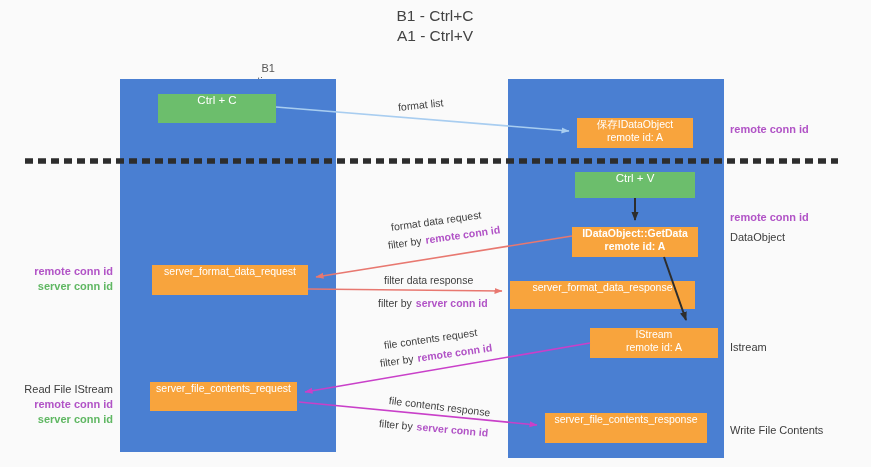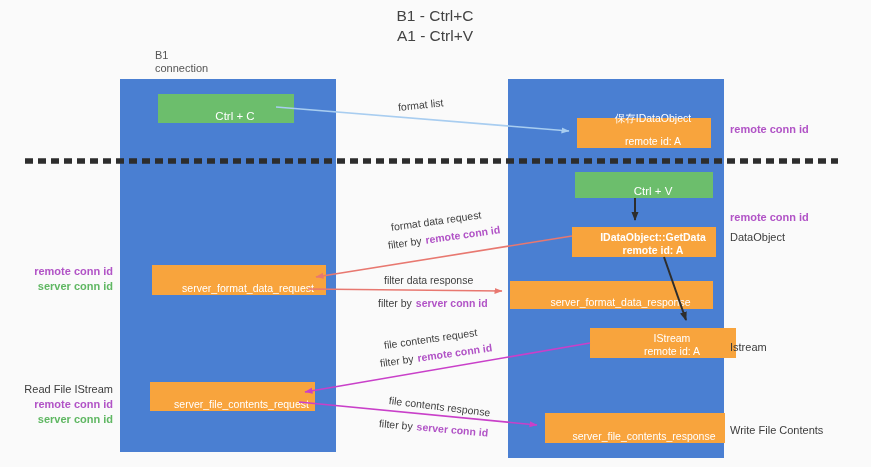--- a/index.html
+++ b/index.html
@@ -18,26 +18,26 @@
   body{background:#e8e8e8;font-family:"Liberation Sans", sans-serif;}
   .stage{
     position:relative;width:871px;height:467px;background:var(--bg);
     overflow:hidden;margin:0;
   }
   .title{
     position:absolute;left:330px;top:6px;width:210px;text-align:center;
     font-size:15.5px;color:#434343;line-height:20px;
   }
   .col-header{
-    position:absolute;width:120px;text-align:left;font-size:11px;color:#555;line-height:13px;top:49px;
+    position:absolute;width:120px;text-align:right;font-size:11px;color:#555;line-height:13px;top:62px;
   }
   .col{position:absolute;top:79px;width:216px;background:var(--blue);}
   .box{
-    position:absolute;display:flex;flex-direction:column;align-items:center;justify-content:flex-end;
-    color:#fff;font-size:10.5px;line-height:13px;text-align:center;white-space:nowrap;padding-left:18px;
+    position:absolute;display:flex;flex-direction:column;align-items:center;justify-content:flex-start;
+    color:#fff;font-size:10.5px;line-height:13px;text-align:center;white-space:nowrap;
   }
   .orange{background:var(--orange);}
   .green{background:var(--green);font-size:11.5px;}
   .arrows{position:absolute;left:0;top:0;pointer-events:none;}
   .cap{
     position:absolute;font-size:10.5px;color:#3f3f3f;white-space:nowrap;transform-origin:left center;
   }
   .cap .pre{margin-right:4px;}
   .hl-purple{color:var(--purple);font-weight:bold;}
   .ann{position:absolute;font-size:11px;color:var(--ink);white-space:nowrap;}
@@ -61,21 +61,21 @@
     <div>connection</div>
   </div>
 
   <div class="col" style="left:120px;height:373px;"></div>
   <div class="col" style="left:508px;height:379px;"></div>
 
   <div class="box green" style="left:158px;top:94px;width:118px;height:29px;">
     <span>Ctrl + C</span>
   </div>
 
-  <div class="box orange" style="left:577px;top:118px;width:116px;height:30px;gap:10px;">
+  <div class="box orange" style="left:577px;top:118px;width:116px;height:30px;">
     <span>保存IDataObject</span>
     <span>remote id: A</span>
   </div>
 
   <div class="box green" style="left:575px;top:172px;width:120px;height:26px;">
     <span>Ctrl + V</span>
   </div>
 
   <div class="box orange" style="left:572px;top:227px;width:126px;height:30px;font-weight:bold;">
     <span>IDataObject::GetData</span>

